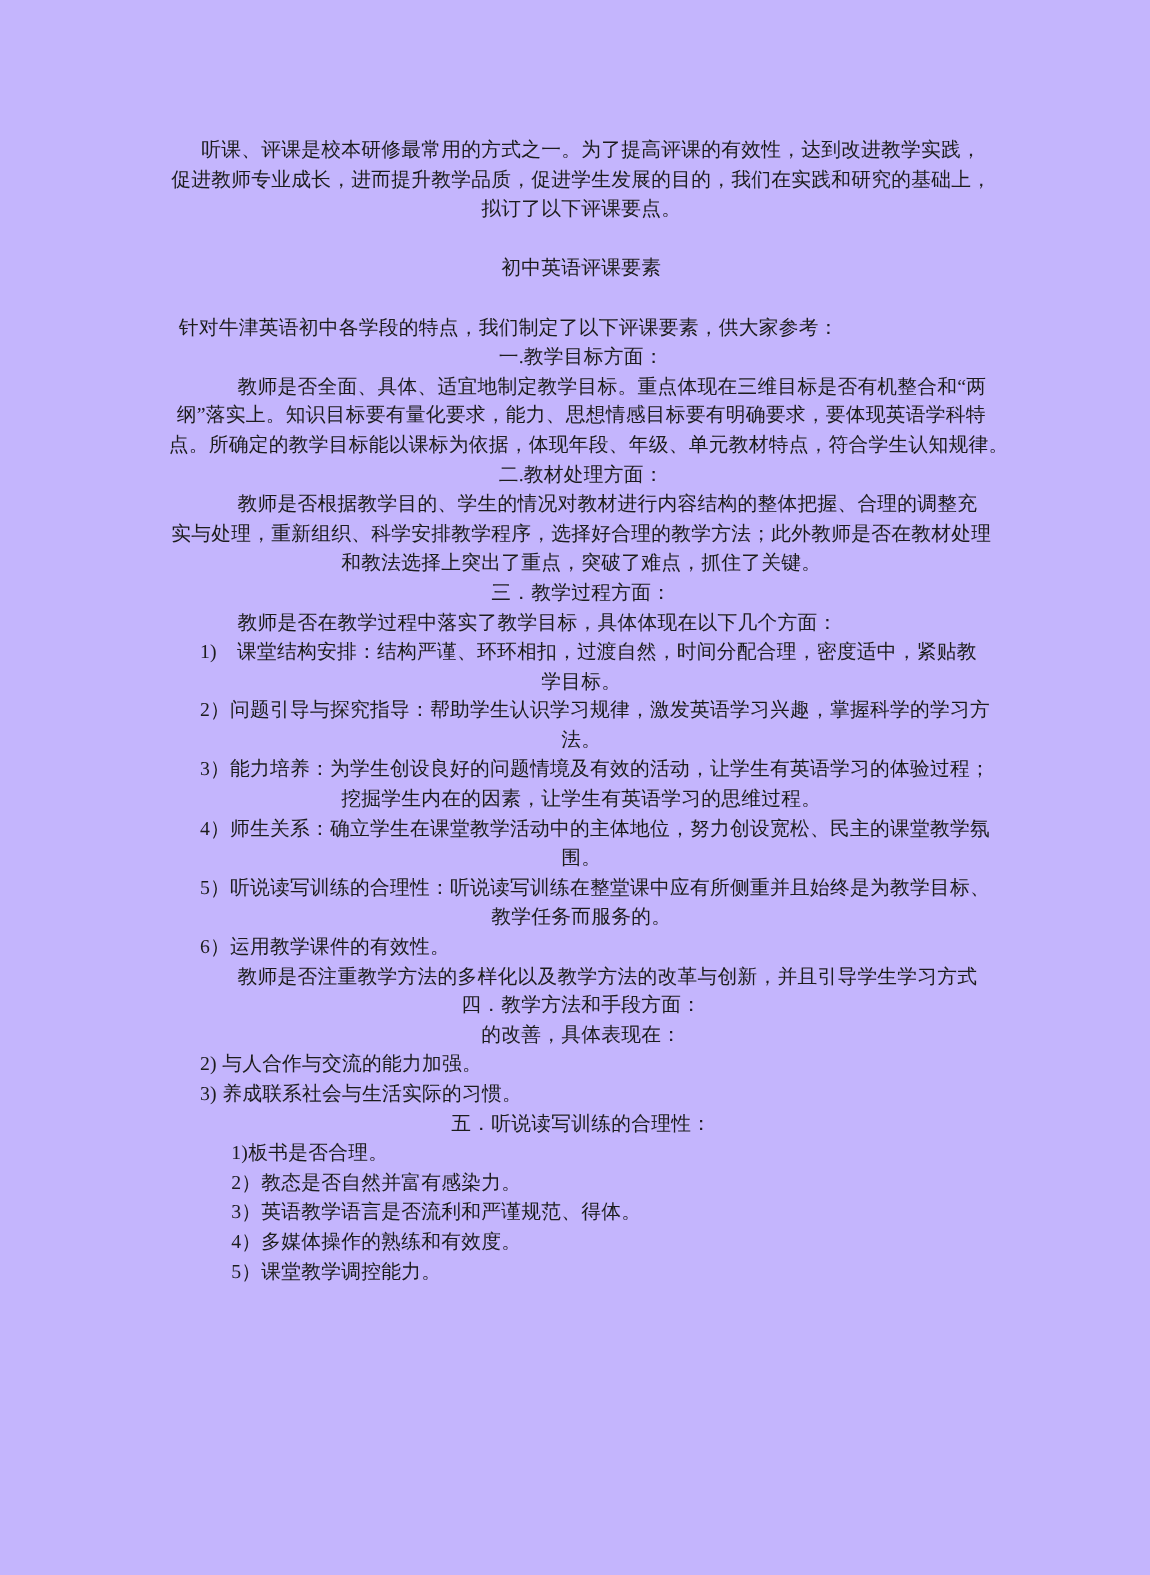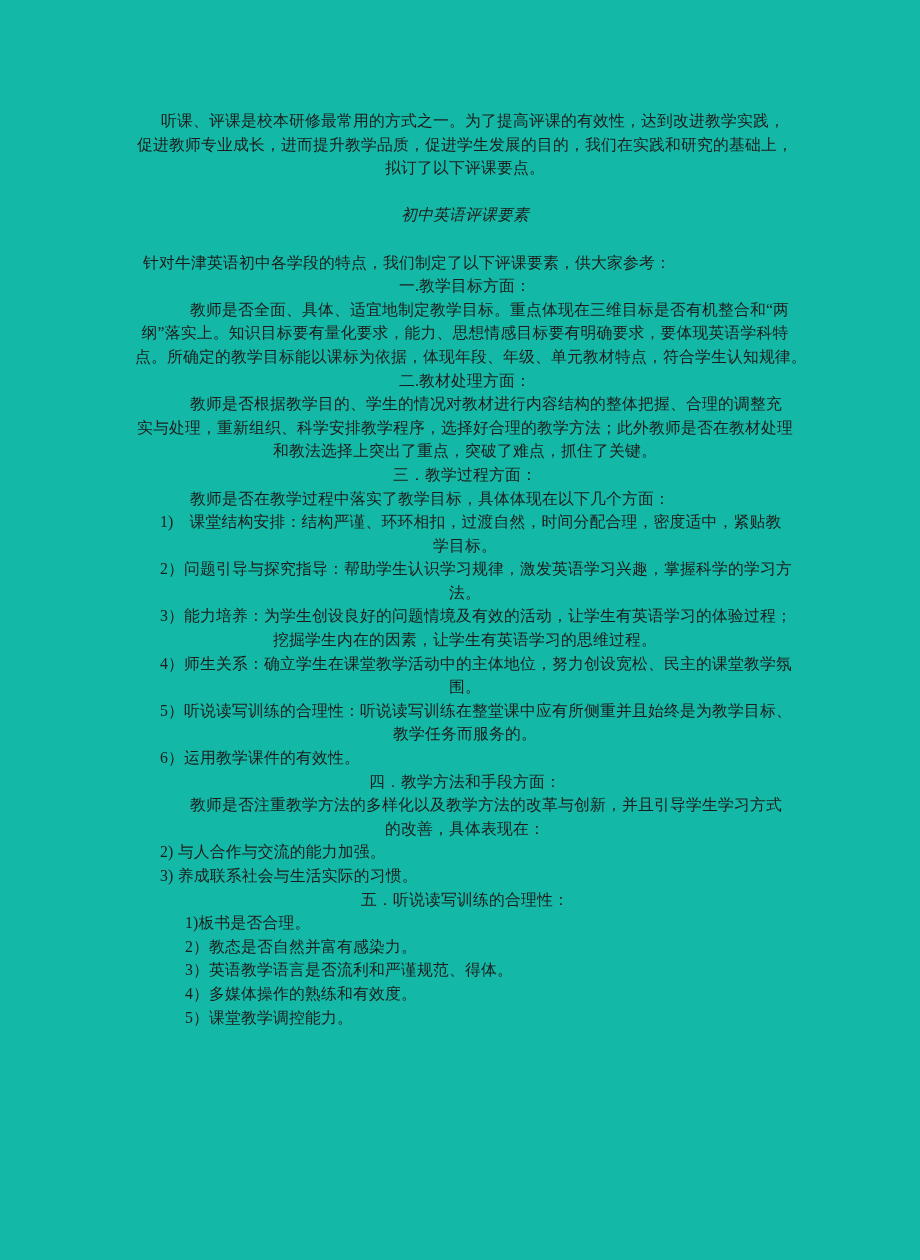--- a/index.html
+++ b/index.html
@@ -13,21 +13,21 @@
     position: relative;
     overflow: hidden;
     font-family: "Liberation Serif", "DejaVu Serif", serif;
   }
   .page {
     position: absolute;
     left: 0;
     top: 0;
     width: 920px;
     height: 1260px;
-    background: #14b8a6;
+    background: #c4b5fd;
   }
   .textblock {
     position: absolute;
     left: 135px;
     top: 109px;
     width: 660px;
   }
   .ln {
     font-size: 15.8px;
     line-height: 23.6px;
@@ -36,21 +36,21 @@
     color: #1c1c1c;
     letter-spacing: 0.2px;
   }
   
   .i0      { padding-left: 0; text-align: center; }
   .i-first { padding-left: 26px; }  
   .i-half  { padding-left: 8px;  }  
   .i-body  { padding-left: 55px; }  
   .i-num   { padding-left: 25px; }  
   .i-deep  { padding-left: 50px; }  
-  .italic  { font-style: italic; }
+  .italic  { }
 </style>
 </head>
 <body>
 
 <div class="page">
   <div class="textblock">
     <div class="ln i-first">听课、评课是校本研修最常用的方式之一。为了提高评课的有效性，达到改进教学实践，</div>
     <div class="ln i0">促进教师专业成长，进而提升教学品质，促进学生发展的目的，我们在实践和研究的基础上，</div>
     <div class="ln i0">拟订了以下评课要点。</div>
     <div class="ln i0"></div>
@@ -71,22 +71,22 @@
     <div class="ln i0">学目标。</div>
     <div class="ln i-num">2）问题引导与探究指导：帮助学生认识学习规律，激发英语学习兴趣，掌握科学的学习方</div>
     <div class="ln i0">法。</div>
     <div class="ln i-num">3）能力培养：为学生创设良好的问题情境及有效的活动，让学生有英语学习的体验过程；</div>
     <div class="ln i0">挖掘学生内在的因素，让学生有英语学习的思维过程。</div>
     <div class="ln i-num">4）师生关系：确立学生在课堂教学活动中的主体地位，努力创设宽松、民主的课堂教学氛</div>
     <div class="ln i0">围。</div>
     <div class="ln i-num">5）听说读写训练的合理性：听说读写训练在整堂课中应有所侧重并且始终是为教学目标、</div>
     <div class="ln i0">教学任务而服务的。</div>
     <div class="ln i-num">6）运用教学课件的有效性。</div>
+    <div class="ln i-body">教师是否注重教学方法的多样化以及教学方法的改革与创新，并且引导学生学习方式</div>
     <div class="ln i0">四．教学方法和手段方面：</div>
-    <div class="ln i-body">教师是否注重教学方法的多样化以及教学方法的改革与创新，并且引导学生学习方式</div>
     <div class="ln i0">的改善，具体表现在：</div>
     <div class="ln i-num">2) 与人合作与交流的能力加强。</div>
     <div class="ln i-num">3) 养成联系社会与生活实际的习惯。</div>
     <div class="ln i0">五．听说读写训练的合理性：</div>
     <div class="ln i-deep">1)板书是否合理。</div>
     <div class="ln i-deep">2）教态是否自然并富有感染力。</div>
     <div class="ln i-deep">3）英语教学语言是否流利和严谨规范、得体。</div>
     <div class="ln i-deep">4）多媒体操作的熟练和有效度。</div>
     <div class="ln i-deep">5）课堂教学调控能力。</div>
   </div>

